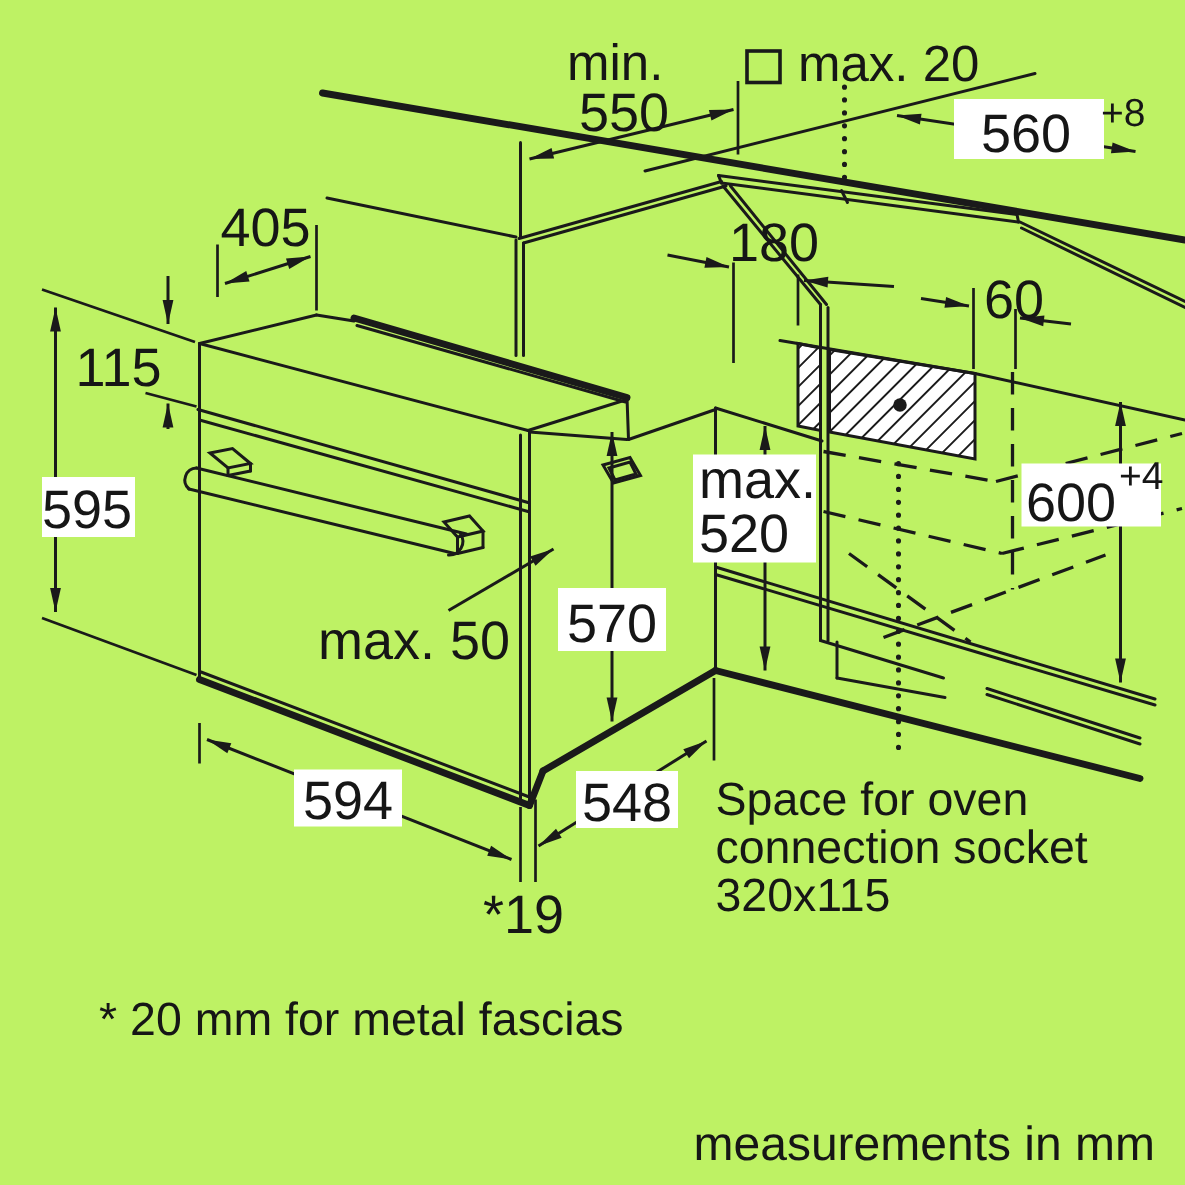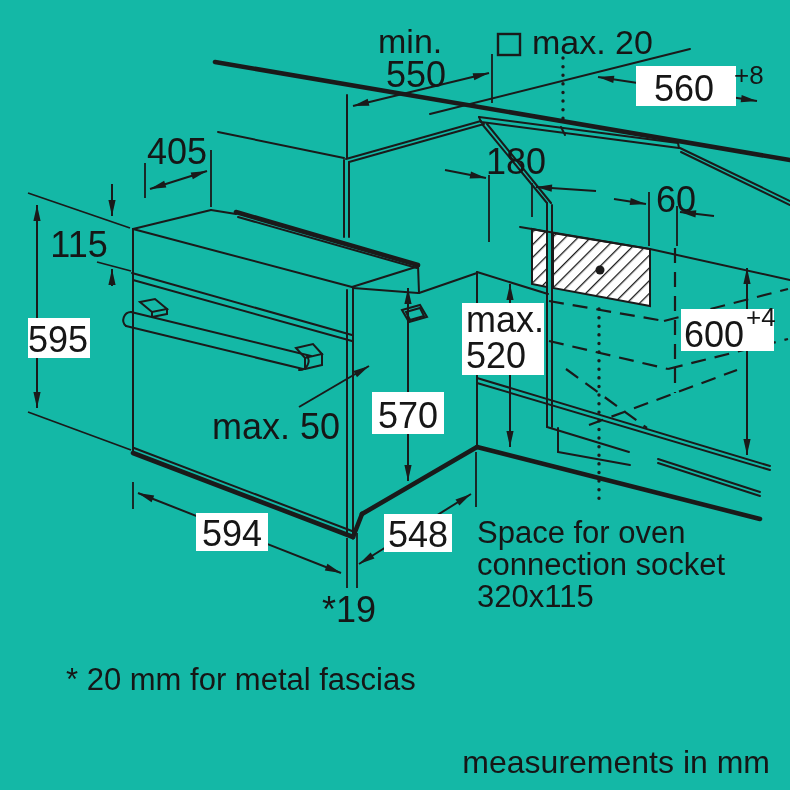--- a/index.html
+++ b/index.html
@@ -1,16 +1,16 @@
 <!DOCTYPE html>
 <html><head>
 <meta charset="utf-8">
 <style>
   html,body{margin:0;padding:0;background:#ffffff;}
-  .stage{width:790px;height:790px;background:#14b8a6;position:relative;font-family:"Liberation Sans",sans-serif;}
+  .stage{width:790px;height:790px;background:#bef264;position:relative;font-family:"Liberation Sans",sans-serif;}
   svg{display:block;}
   text{fill:#161616;font-family:"Liberation Sans",sans-serif;}
   .num{font-size:36px;}
   .word{font-size:34px;}
   .sup{font-size:26px;}
   .note{font-size:31px;}
   .units{font-size:32px;}
   .s{stroke:#1a1a1a;stroke-width:2;fill:none;stroke-linecap:round;}
   .thick{stroke:#1a1a1a;stroke-width:4.6;fill:none;stroke-linecap:round;}
   .thin{stroke:#1a1a1a;stroke-width:1.8;fill:none;}

